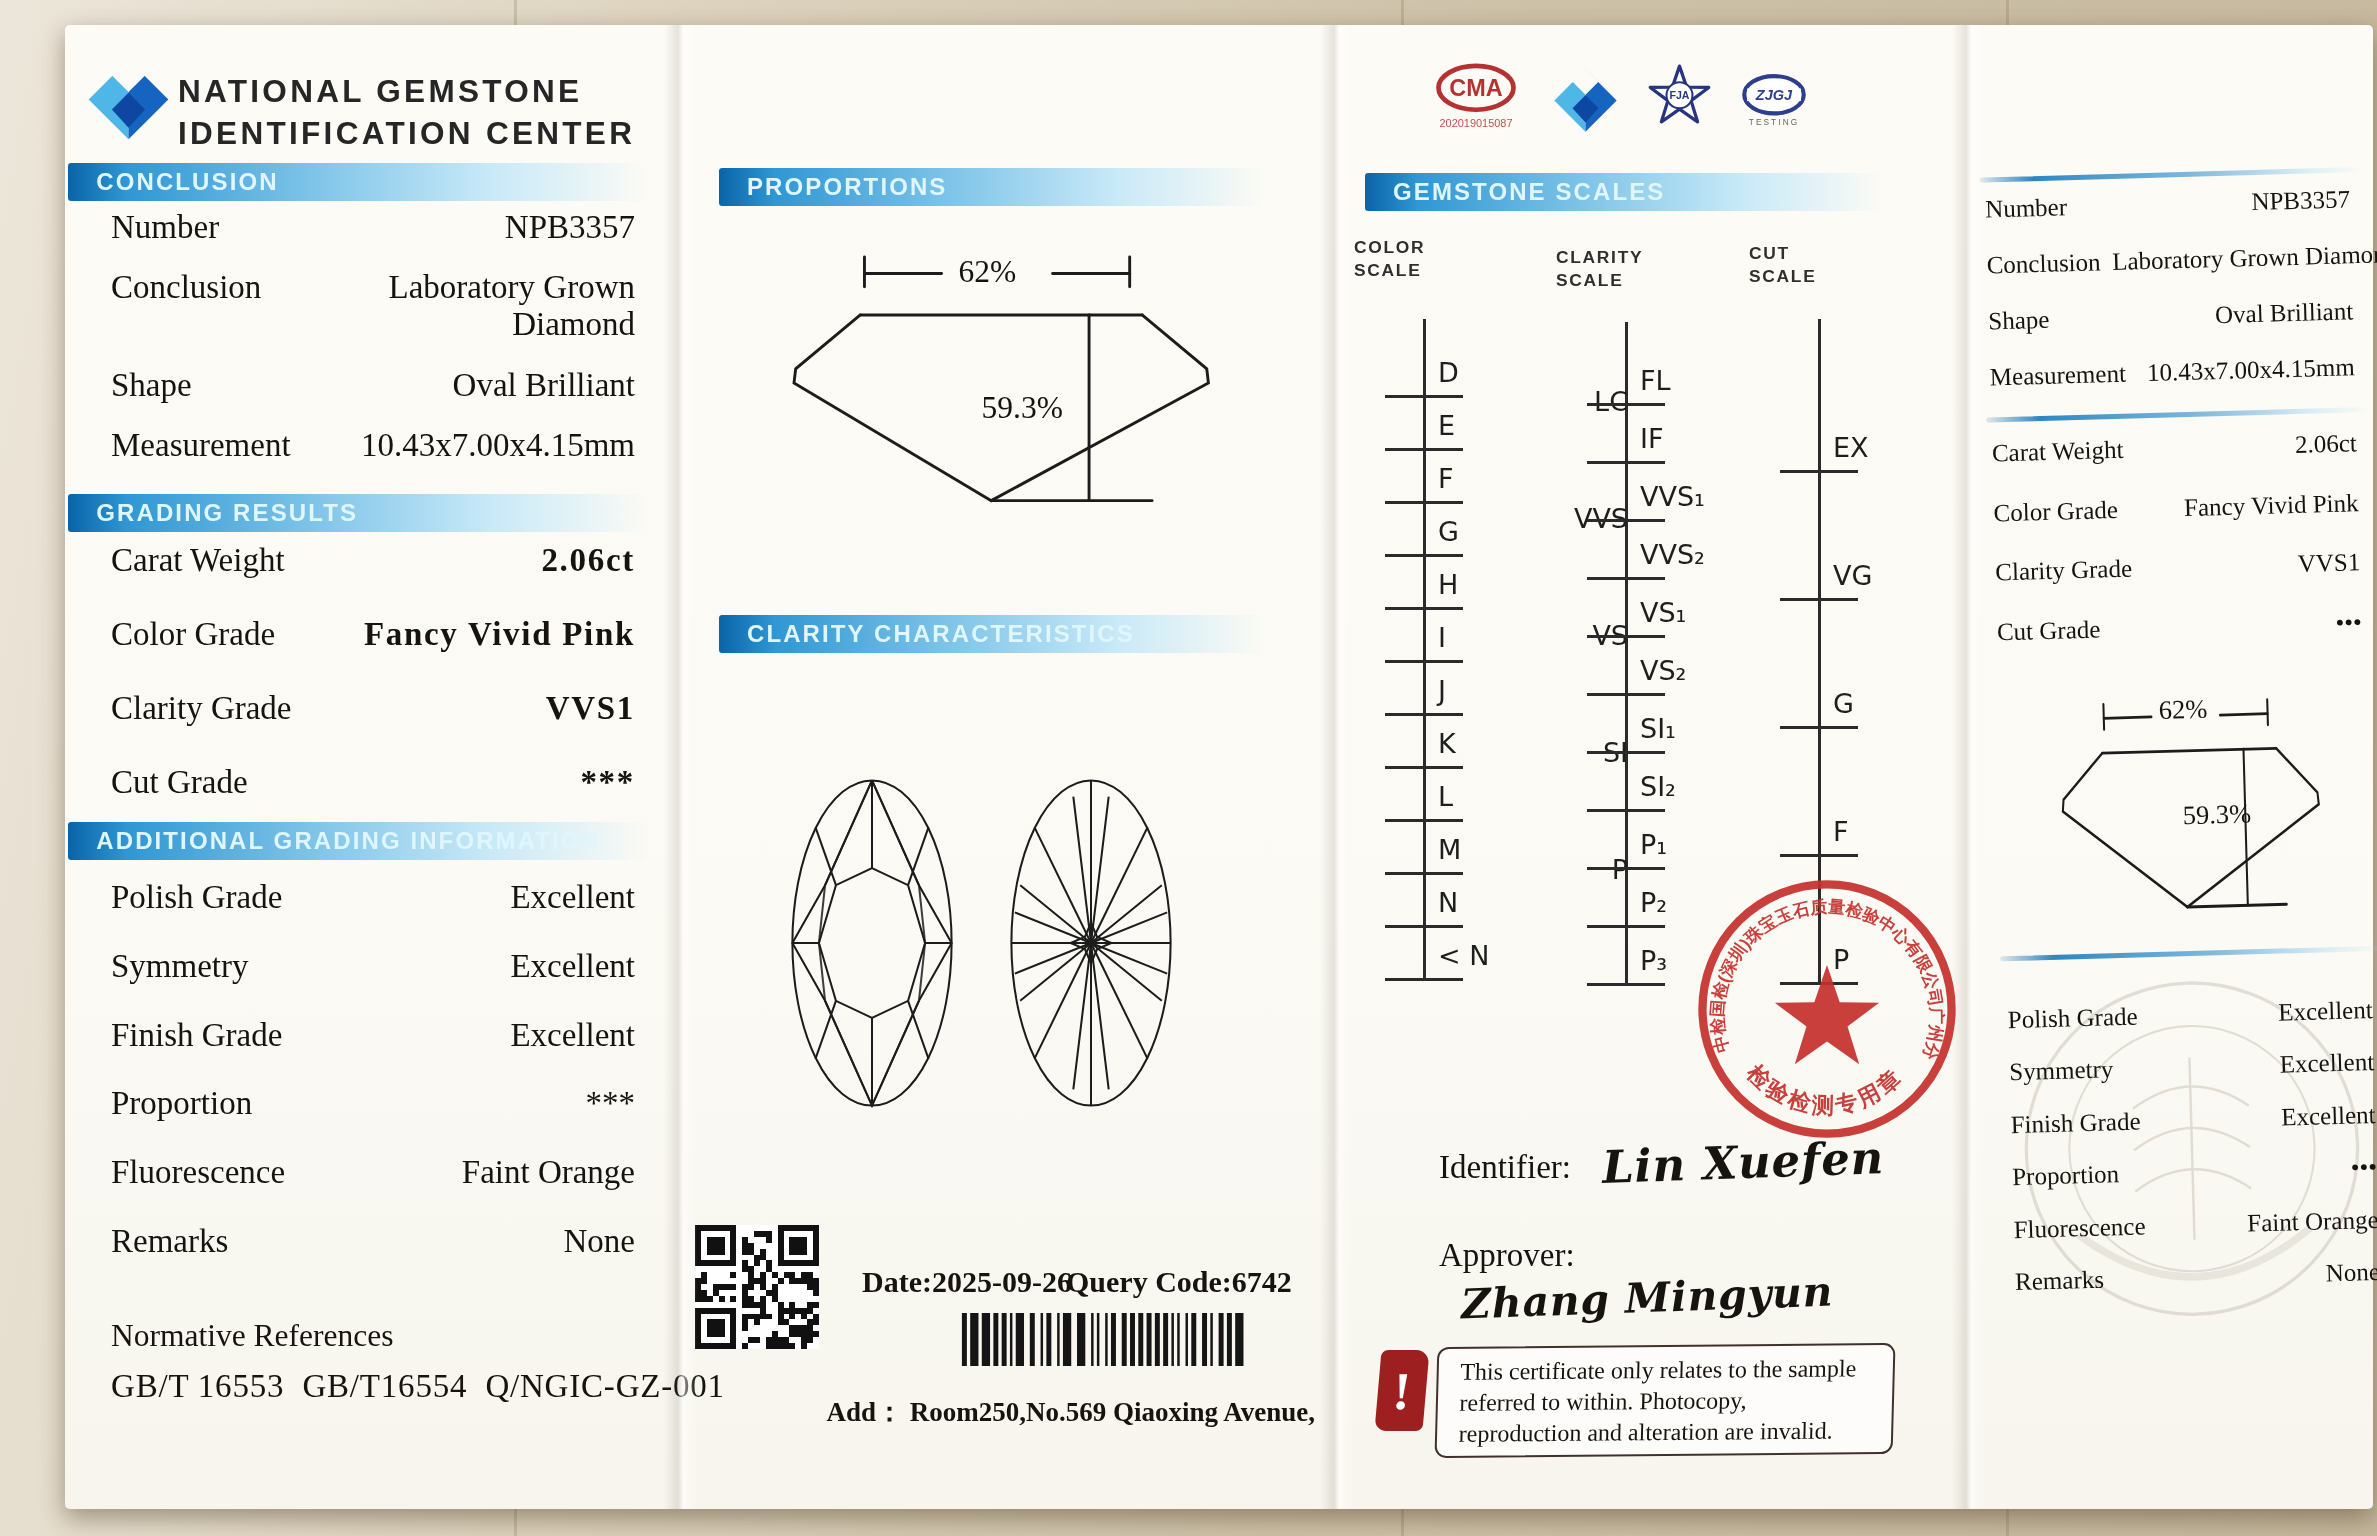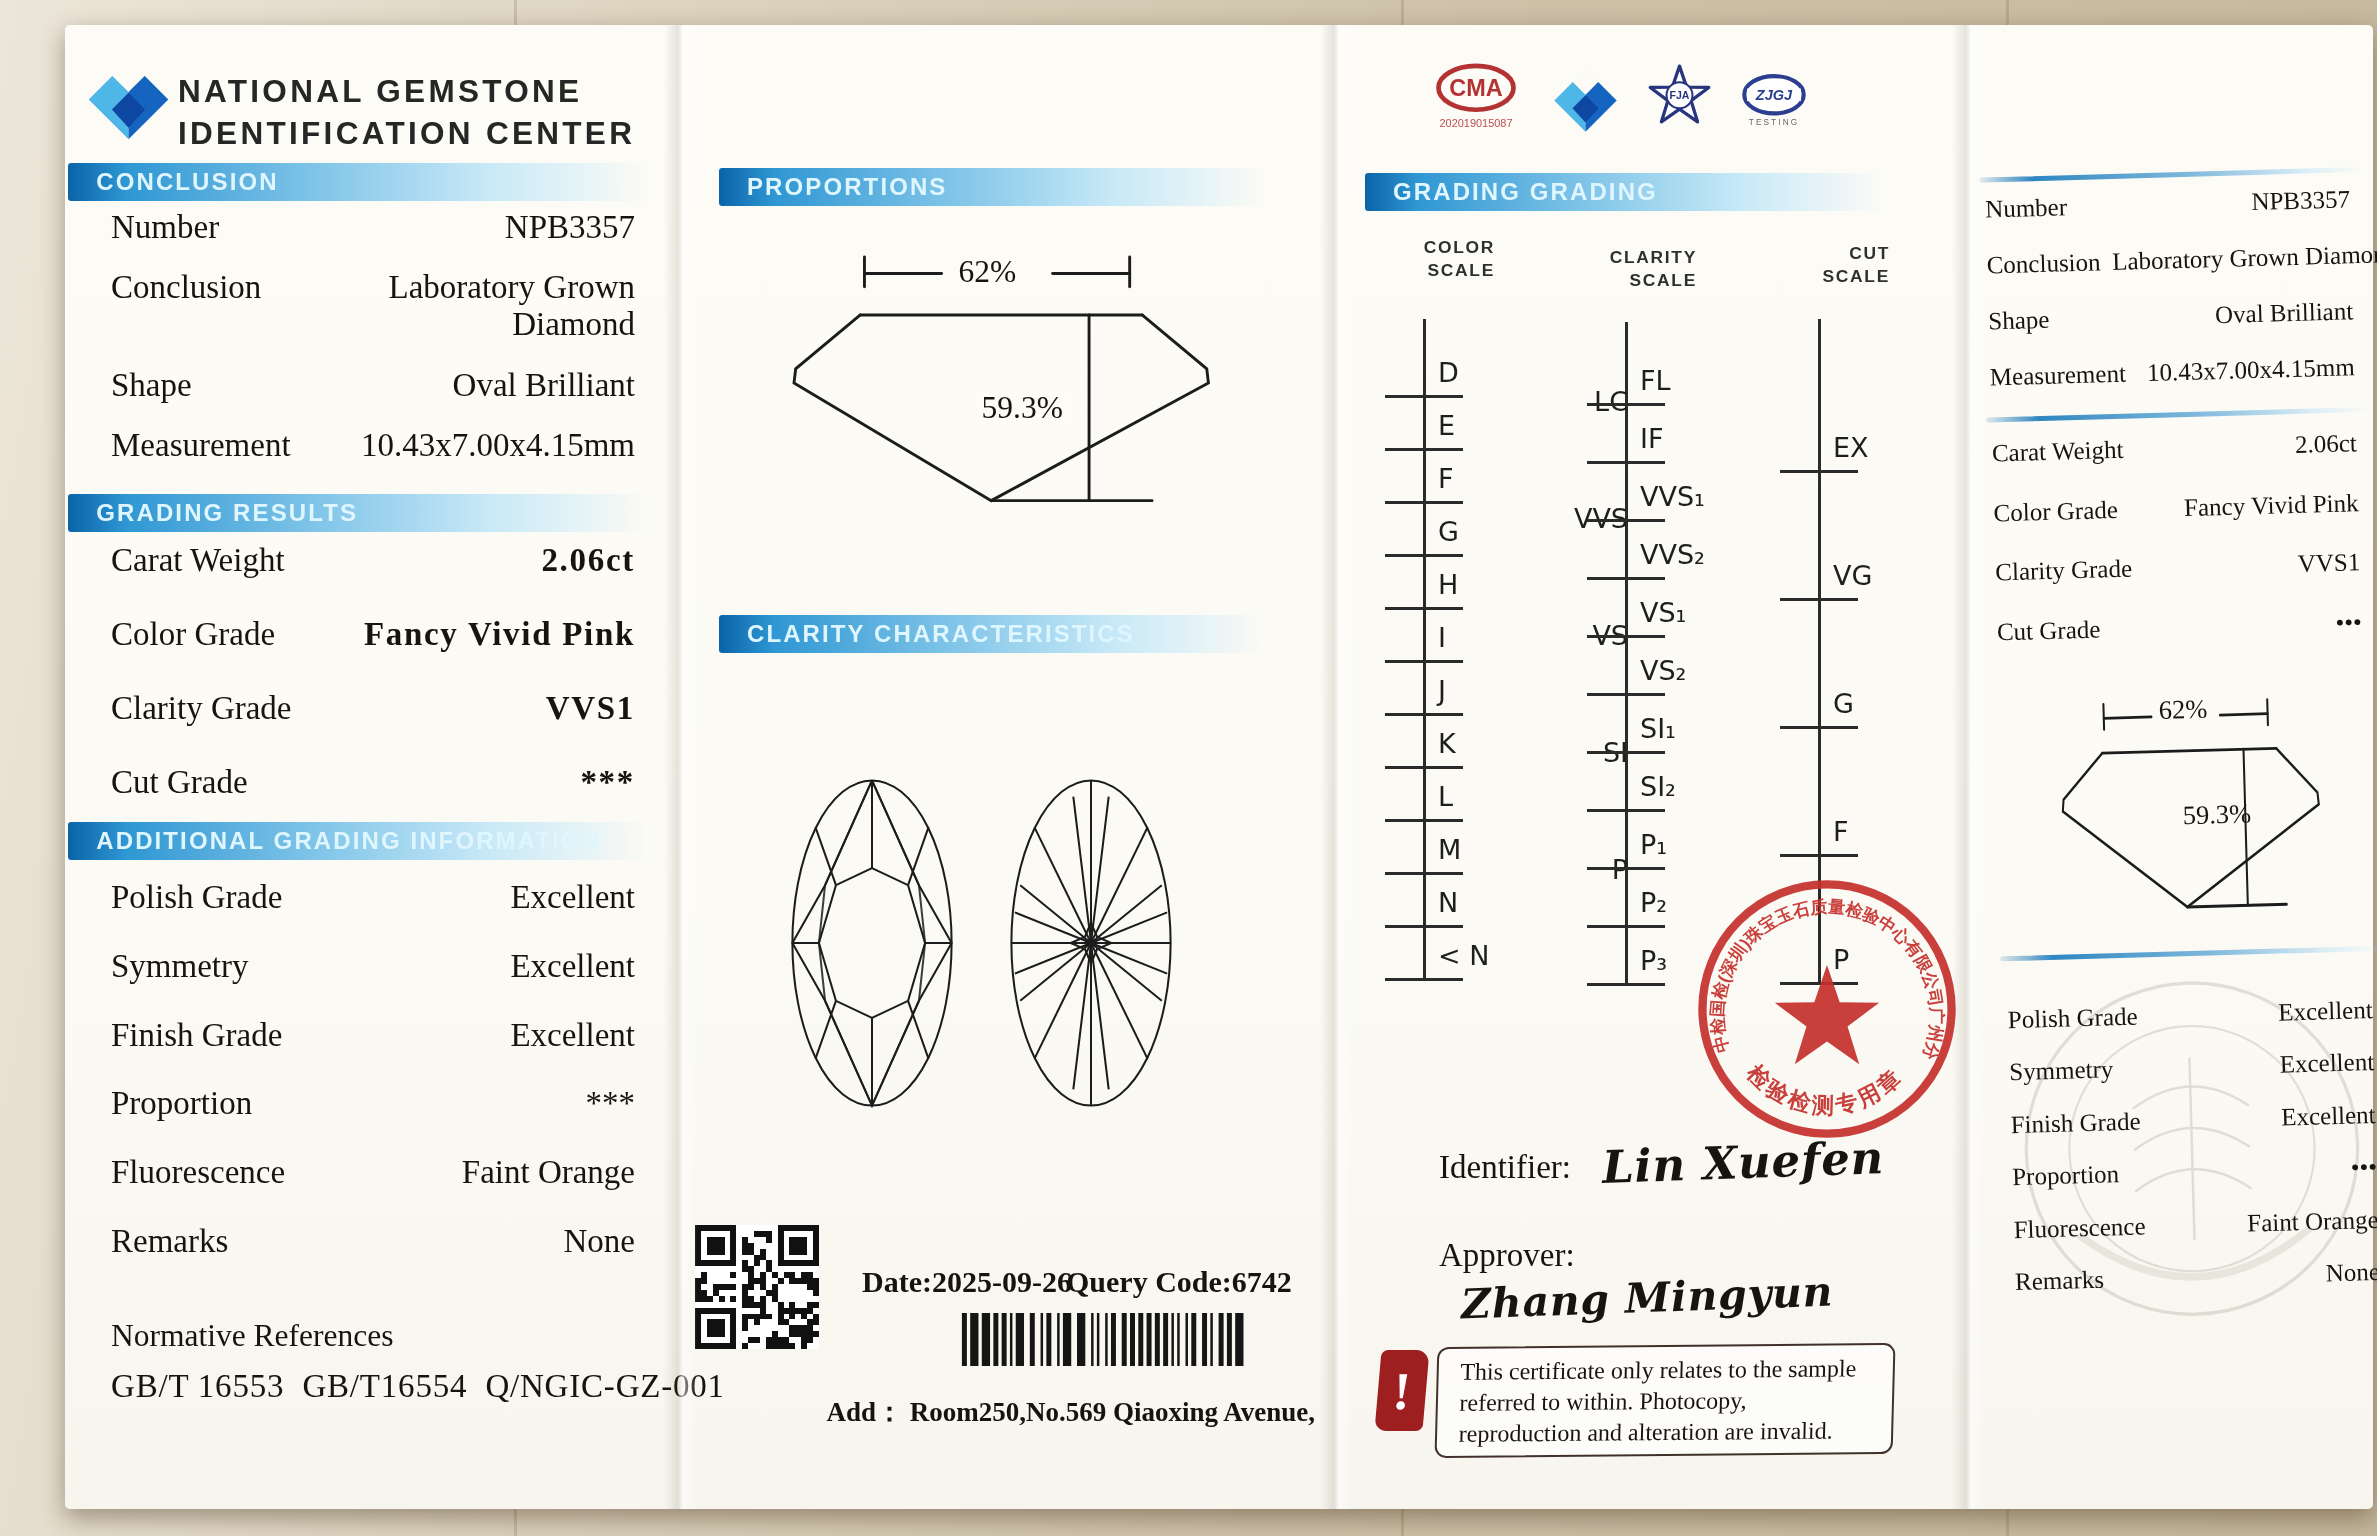--- a/index.html
+++ b/index.html
@@ -27,21 +27,21 @@
   .p1 .rows{left:46px;right:43px;}
   .p1 .row{font-size:33px;}
   .p4 .rows{left:18px;right:23px;}
   .p4 .row{font-size:25px;white-space:nowrap;}
   .val{text-align:right;}
   .stars{font-weight:700;letter-spacing:1.7px;}
   
   .brandname{position:absolute;font:600 31.5px "Liberation Sans",sans-serif;letter-spacing:3.3px;color:#262626;white-space:nowrap;}
   .ngic{position:absolute;font:800 40px "Liberation Sans",sans-serif;color:#a31f1f;letter-spacing:2.5px;}
   
-  .scalehead{position:absolute;width:141px;text-align:right;font:700 17.4px "Liberation Sans",sans-serif;
+  .scalehead{position:absolute;width:141px;text-align:left;font:700 17.4px "Liberation Sans",sans-serif;
     letter-spacing:1.7px;color:#2f2f2f;line-height:1.35;}
   .scale{position:absolute;}
   .axis{position:absolute;left:48px;top:-26.5px;bottom:0;width:2.5px;background:#2b2b2b;}
   .s-item{position:relative;}
   .c-item{height:53px;}
   .cl-item{height:58px;}
   .cut-item{height:128px;}
   .s-label{position:absolute;left:63px;bottom:10px;font:400 27px "DejaVu Sans",sans-serif;color:#1e1e1e;white-space:nowrap;}
   .s-tick{position:absolute;left:10px;bottom:0;width:78px;height:3.3px;background:#2b2b2b;}
   .grp{position:absolute;right:90px;font:400 27px "DejaVu Sans",sans-serif;color:#1e1e1e;}
@@ -511,21 +511,21 @@
       <text x="45" y="51" text-anchor="middle" font-size="13" font-weight="bold" fill="#27357f">FJA</text>
     </svg>
     <svg style="position:absolute;left:401px;top:43px" width="76" height="66" viewBox="0 0 110 90">
       <ellipse cx="55" cy="36" rx="43" ry="27" fill="#fff" stroke="#2c3e8f" stroke-width="6"></ellipse>
       <rect x="16" y="27" width="78" height="18" fill="#fff"></rect>
       <text x="55" y="43" text-anchor="middle" font-size="21" font-weight="bold" font-style="italic" fill="#2c3e8f">ZJGJ</text>
       <text x="55" y="80" text-anchor="middle" font-size="12" letter-spacing="3" fill="#666">TESTING</text>
     </svg>
 
     <div class="bar" style="left:30px;top:148px;width:522px">
-      <span>GRADING GRADING</span>
+      <span>GEMSTONE SCALES</span>
       </div>
 
     <div class="scalehead" style="left:19px;top:211px">
       <div>COLOR</div>
         <div>SCALE</div>
       </div>
     <div class="scalehead" style="left:221px;top:221px">
       <div>CLARITY</div>
         <div>SCALE</div>
       </div>

